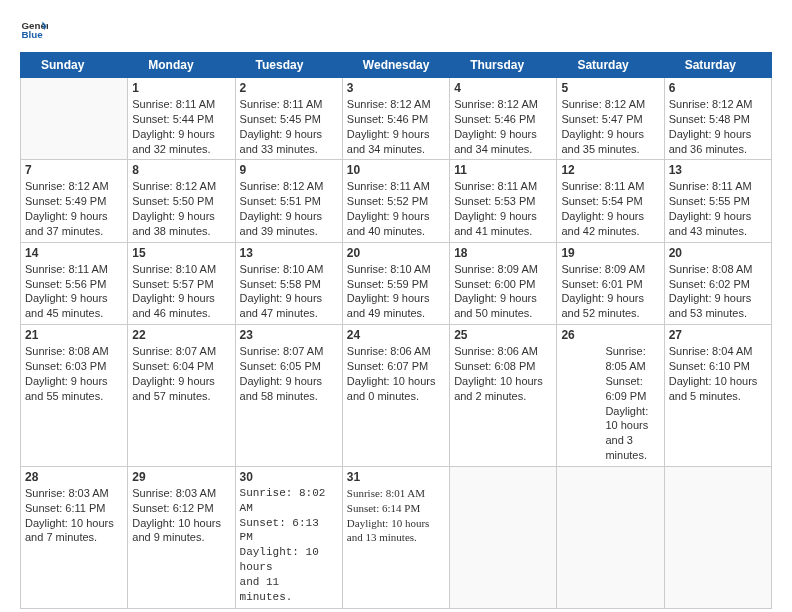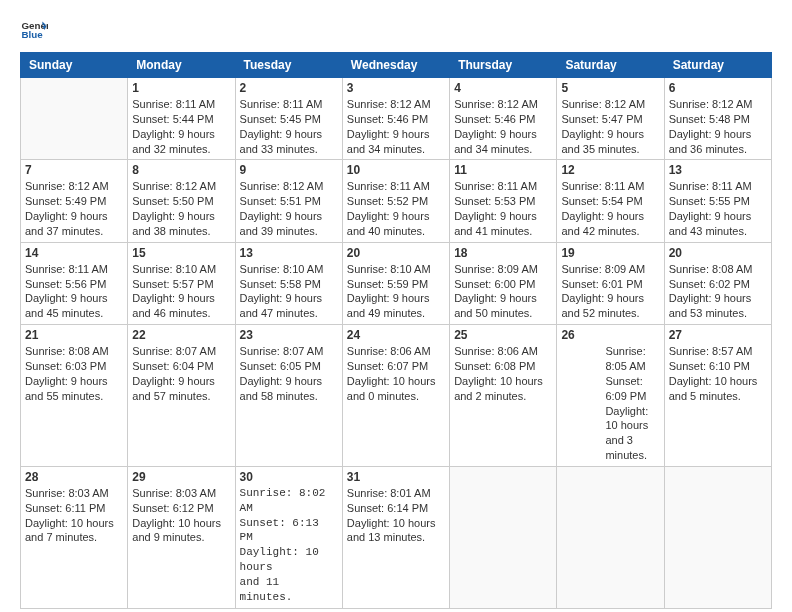--- a/index.html
+++ b/index.html
@@ -50,21 +50,21 @@
       border: 1px solid #ccc;
       border-collapse: collapse;
       width: 100%;
       table-layout: fixed;
     }
     .calendar th {
       background: #1a5fa8;
       color: #fff;
       font-size: 12px;
       font-weight: bold;
-      padding: 5px 8px;
+      padding: 5px 20px;
       text-align: left;
       border: 1px solid #1a5fa8;
     }
     .calendar td {
       border: 1px solid #ccc;
       vertical-align: top;
       padding: 3px 4px;
       font-size: 10px;
       color: #333;
       background: #fff;
@@ -306,21 +306,21 @@
           </td>
           <td>
             <span class="day-number">26</span>
             <div class="day-info" style="white-space: pre-line; margin-left: 44px;">Sunrise: 8:05 AM
 Sunset: 6:09 PM
 Daylight: 10 hours
 and 3 minutes.</div>
           </td>
           <td>
             <span class="day-number">27</span>
-            <div class="day-info" style="white-space: pre-line;">Sunrise: 8:57 AM
+            <div class="day-info" style="white-space: pre-line;">Sunrise: 8:04 AM
 Sunset: 6:10 PM
 Daylight: 10 hours
 and 5 minutes.</div>
           </td>
         </tr>
         <tr>
           <td>
             <span class="day-number">28</span>
             <div class="day-info" style="white-space: pre-line;">Sunrise: 8:03 AM
 Sunset: 6:11 PM
@@ -336,21 +336,21 @@
           </td>
           <td>
             <span class="day-number">30</span>
             <div class="day-info" style="white-space: pre-line; font-family: Liberation Mono, monospace;">Sunrise: 8:02 AM
 Sunset: 6:13 PM
 Daylight: 10 hours
 and 11 minutes.</div>
           </td>
           <td>
             <span class="day-number">31</span>
-            <div class="day-info" style="white-space: pre-line;">Sunrise: 8:01 AM
+            <div class="day-info" style="white-space: pre-line; font-family: Liberation Serif, serif;">Sunrise: 8:01 AM
 Sunset: 6:14 PM
 Daylight: 10 hours
 and 13 minutes.</div>
           </td>
           <td class="empty"></td>
           <td class="empty"></td>
           <td class="empty"></td>
         </tr>
       </tbody>
   </table>

